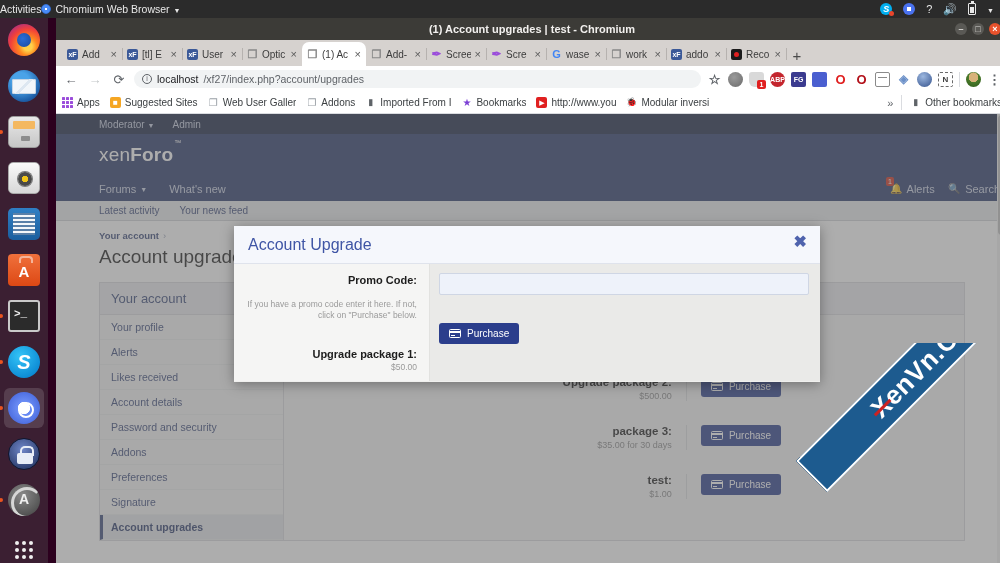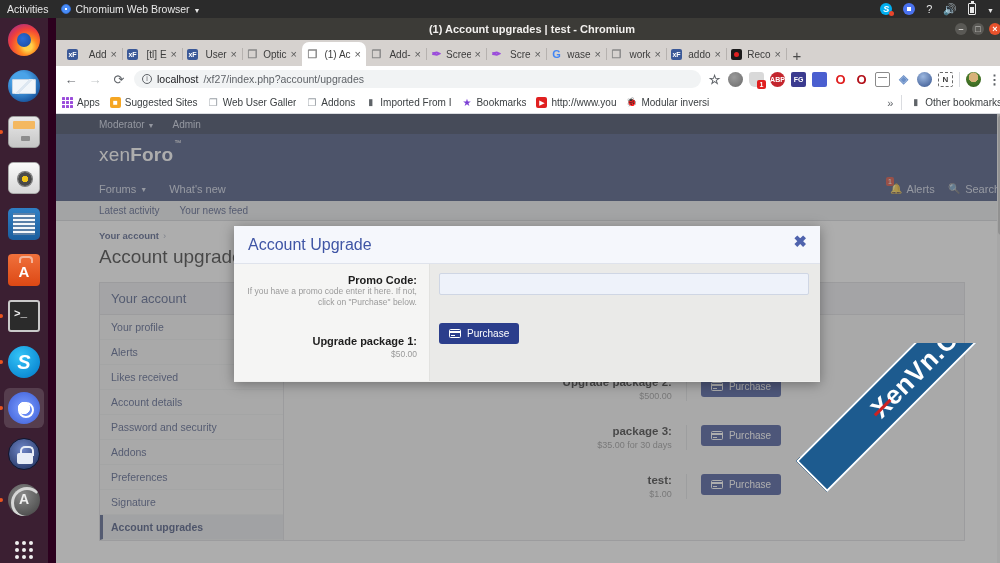--- a/index.html
+++ b/index.html
@@ -8,21 +8,21 @@
     font-family: "Liberation Sans", sans-serif;
     background: #2c001e;
   }
 
   
   #topbar {
     position: absolute; top: 0; left: 0; width: 1000px; height: 18px;
     background: #2b2b2b; color: #e8e8e8;
     display: flex; align-items: center; font-size: 10.5px;
   }
-  #topbar .tb-left { display: flex; align-items: center; gap: 13px; padding-left: 7px; }
+  #topbar .tb-left { display: flex; align-items: center; gap: 0; }
   #topbar .tb-center { position: absolute; left: 0; right: 0; text-align: center; pointer-events: none; }
   #topbar .tb-right { position: absolute; right: 6px; display: flex; align-items: center; gap: 11px; }
   .tb-item { display: flex; align-items: center; gap: 4px; white-space: nowrap; }
   .chromium-dot {
     width: 10px; height: 10px; border-radius: 50%;
     background: radial-gradient(circle at 50% 50%, #ffffff 0 22%, #4a8df8 24% 100%);
     border: 1px solid #3570d4;
   }
   .caret { font-size: 7px; position: relative; top: 1px; }
   .skype-ic {
@@ -140,21 +140,21 @@
   .wbtn.close { background:#e8522c; color:#fff; }
 
   
   #tabstrip {
     height: 26px; background: #d6d2cf; display: flex; align-items: flex-end;
     padding-left: 6px; position: relative;
   }
   .tab {
     height: 24px; width: 60px; display: flex; align-items: center; gap: 4px;
     padding: 0 5px; font-size: 10px; color: #3c3c3c;
-    border-radius: 7px 7px 0 0; position: relative; flex: none; text-align: right;
+    border-radius: 7px 7px 0 0; position: relative; flex: none;
   }
   .tab.active { background: #fff; width: 64px; }
   .tab .tsep { position: absolute; right: -1px; top: 6px; height: 12px; width: 1px; background: #b6b2af; }
   .tab-fav { width: 11px; height: 11px; flex: none; border-radius: 2px;
     font-size: 7px; color:#fff; display:flex; align-items:center; justify-content:center;
     font-weight:bold; }
   .fav-xf { background:#3b5998; }
   .fav-doc { background: transparent; color:#8a8a8a; font-size: 11px; }
   .fav-pen { background: transparent; color:#9b4ddb; font-size: 12px; }
   .fav-g { background: transparent; color:#4285f4; font-size: 11px; font-weight: bold; }
@@ -281,21 +281,21 @@
     display:flex; align-items:center; padding: 0 14px; position:relative;
   }
   #modal-title { font-size:16px; color:#3f55a5; font-weight:400; }
   #modal-close { position:absolute; right:13px; top:8px; color:#4f63ad;
     font-size:16px; font-weight:bold; line-height:16px; }
   #modal-body { display:flex; height: 117px; }
   .md-left { width: 196px; flex:none; background:#f5f5f4; border-right:1px solid #e2e2e0;
     padding: 10px 12px 0 10px; text-align:right; }
   .md-right { flex:1; background:#eaeae8; padding: 9px 11px 0 9px; }
   .md-lab { font-size:11px; color:#1d1d1d; font-weight:bold; }
-  .md-hint { font-size:8.5px; color:#9a9a9a; margin-top:0; line-height:1.35; }
+  .md-hint { font-size:8.5px; color:#9a9a9a; margin-top:13px; line-height:1.35; }
   .md-row2 { margin-top: 26px; }
   .md-pkg { font-size:11px; color:#1d1d1d; font-weight:bold; }
   .md-price { font-size:8.5px; color:#9a9a9a; margin-top:2px; }
   #promo-input {
     width: 100%; height: 22px; background:#eef2fa; border:1px solid #cfd6e4;
     border-radius:2px; padding: 0 5px; font-size:11px; color:#1d1d1d;
     font-family:"Liberation Sans",sans-serif;
   }
   .md-btnrow { margin-top: 28px; }
   #modal .btn-purchase { margin-left: 0; }

